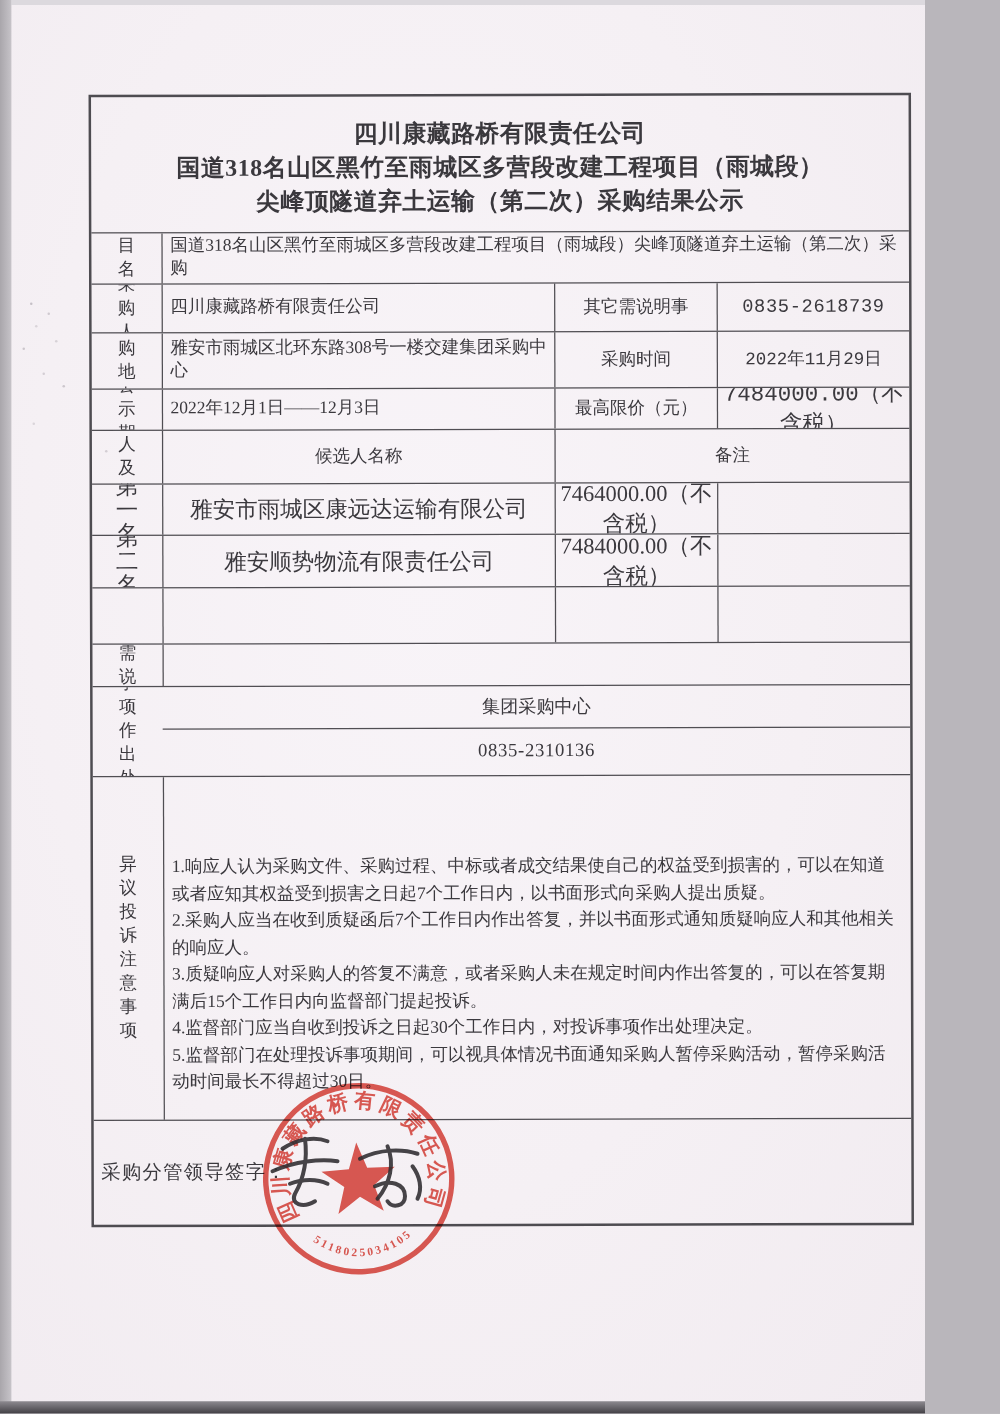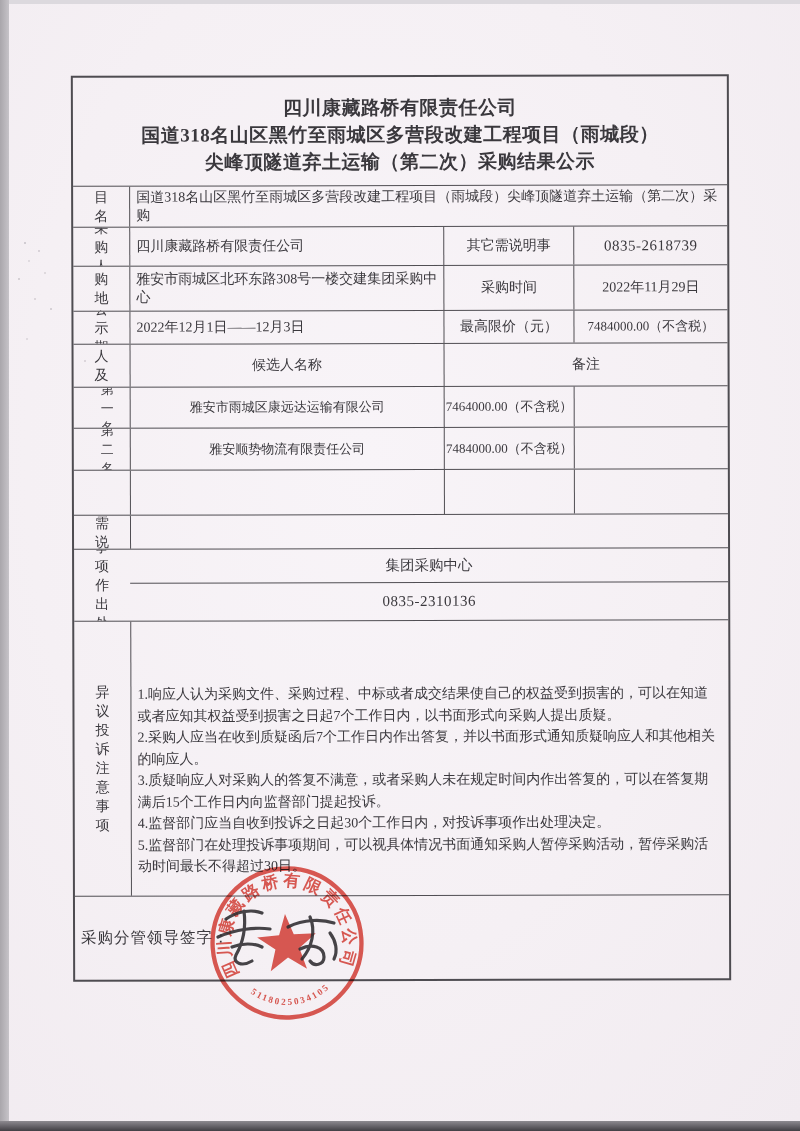--- a/index.html
+++ b/index.html
@@ -1,17 +1,17 @@
 <!DOCTYPE html>
 <html><head>
 <meta charset="utf-8">
 <style>
   html,body{margin:0;padding:0;background:#b9b6bb;}
   .stage{
-    position:relative;width:800px;height:1131px;overflow:hidden;
+    position:relative;width:740px;height:1131px;overflow:hidden;
     background:#cfccd1;
     font-family:"Liberation Serif","DejaVu Serif",serif;
     color:#3b393e;
   }
   .paper{
     position:absolute;left:9px;top:4px;right:0;bottom:9px;
     background:radial-gradient(ellipse at 45% 40%, #f8f4f8 0%, #f5f0f4 55%, #f1ebf0 100%);
   }
   .edge-left{position:absolute;left:0;top:0;width:9px;height:1131px;
     background:linear-gradient(90deg,#a9a6ab,#c6c3c8);}
@@ -36,21 +36,21 @@
   }
   .t-row{display:flex;box-sizing:border-box;border-top:1.5px solid #504e53;flex:0 0 auto;}
   .t-row.first{border-top:none;}
   .c{box-sizing:border-box;border-left:1.5px solid #504e53;display:flex;align-items:center;
      justify-content:center;text-align:center;overflow:hidden;}
   .c.nb{border-left:none;}
   .c.left{justify-content:flex-start;text-align:left;}
   .lab{flex:0 0 56px;font-size:14px;line-height:19px;padding:2px 16px;word-break:break-all;}
   .main{flex:0 0 314px;}
   .mid{flex:0 0 130px;}
-  .rt{flex:1 1 auto;}
+  .rt{flex:1 1 auto;font-family:Liberation Mono, monospace;}
   .wide{flex:1 1 auto;}
 
   .title-block{height:108px;flex-direction:column;justify-content:center;align-items:center;
     padding-top:6px;box-sizing:border-box;}
   .title-line{font-size:19px;font-weight:bold;line-height:27px;color:#3a383d;
     letter-spacing:.5px;text-align:center;}
 
   .r-project{height:41px;}
   .r-purchaser{height:39px;}
   .r-location{height:45px;}
@@ -58,21 +58,21 @@
   .r-candhead{height:43px;}
   .r-cand1{height:41px;}
   .r-cand2{height:42px;}
   .r-empty{height:45px;}
   .r-other{height:34px;}
   .r-super{height:72px;}
   .r-objection{height:275px;}
   .r-sign{height:84px;}
 
   .fs14{font-size:14px;}
-  .fs13{font-size:13px;text-align:right;}
+  .fs13{font-size:18px;}
   .val-left{padding:2px 6px;font-size:14px;line-height:18px;}
   .phone{font-size:15px;letter-spacing:.5px;}
 
   .super-stack{flex:1 1 auto;display:flex;flex-direction:column;}
   .super-cell{flex:0 0 33px;display:flex;align-items:center;justify-content:center;font-size:14.5px;}
   .super-cell.second{flex:1 1 auto;border-top:1.5px solid #504e53;font-size:15px;letter-spacing:.5px;}
 
   .obj-text{flex:1 1 auto;padding:62px 8px 0 6px;font-size:14px;line-height:21.5px;
     text-align:left;display:block;}
   .obj-text div{word-break:break-all;}

